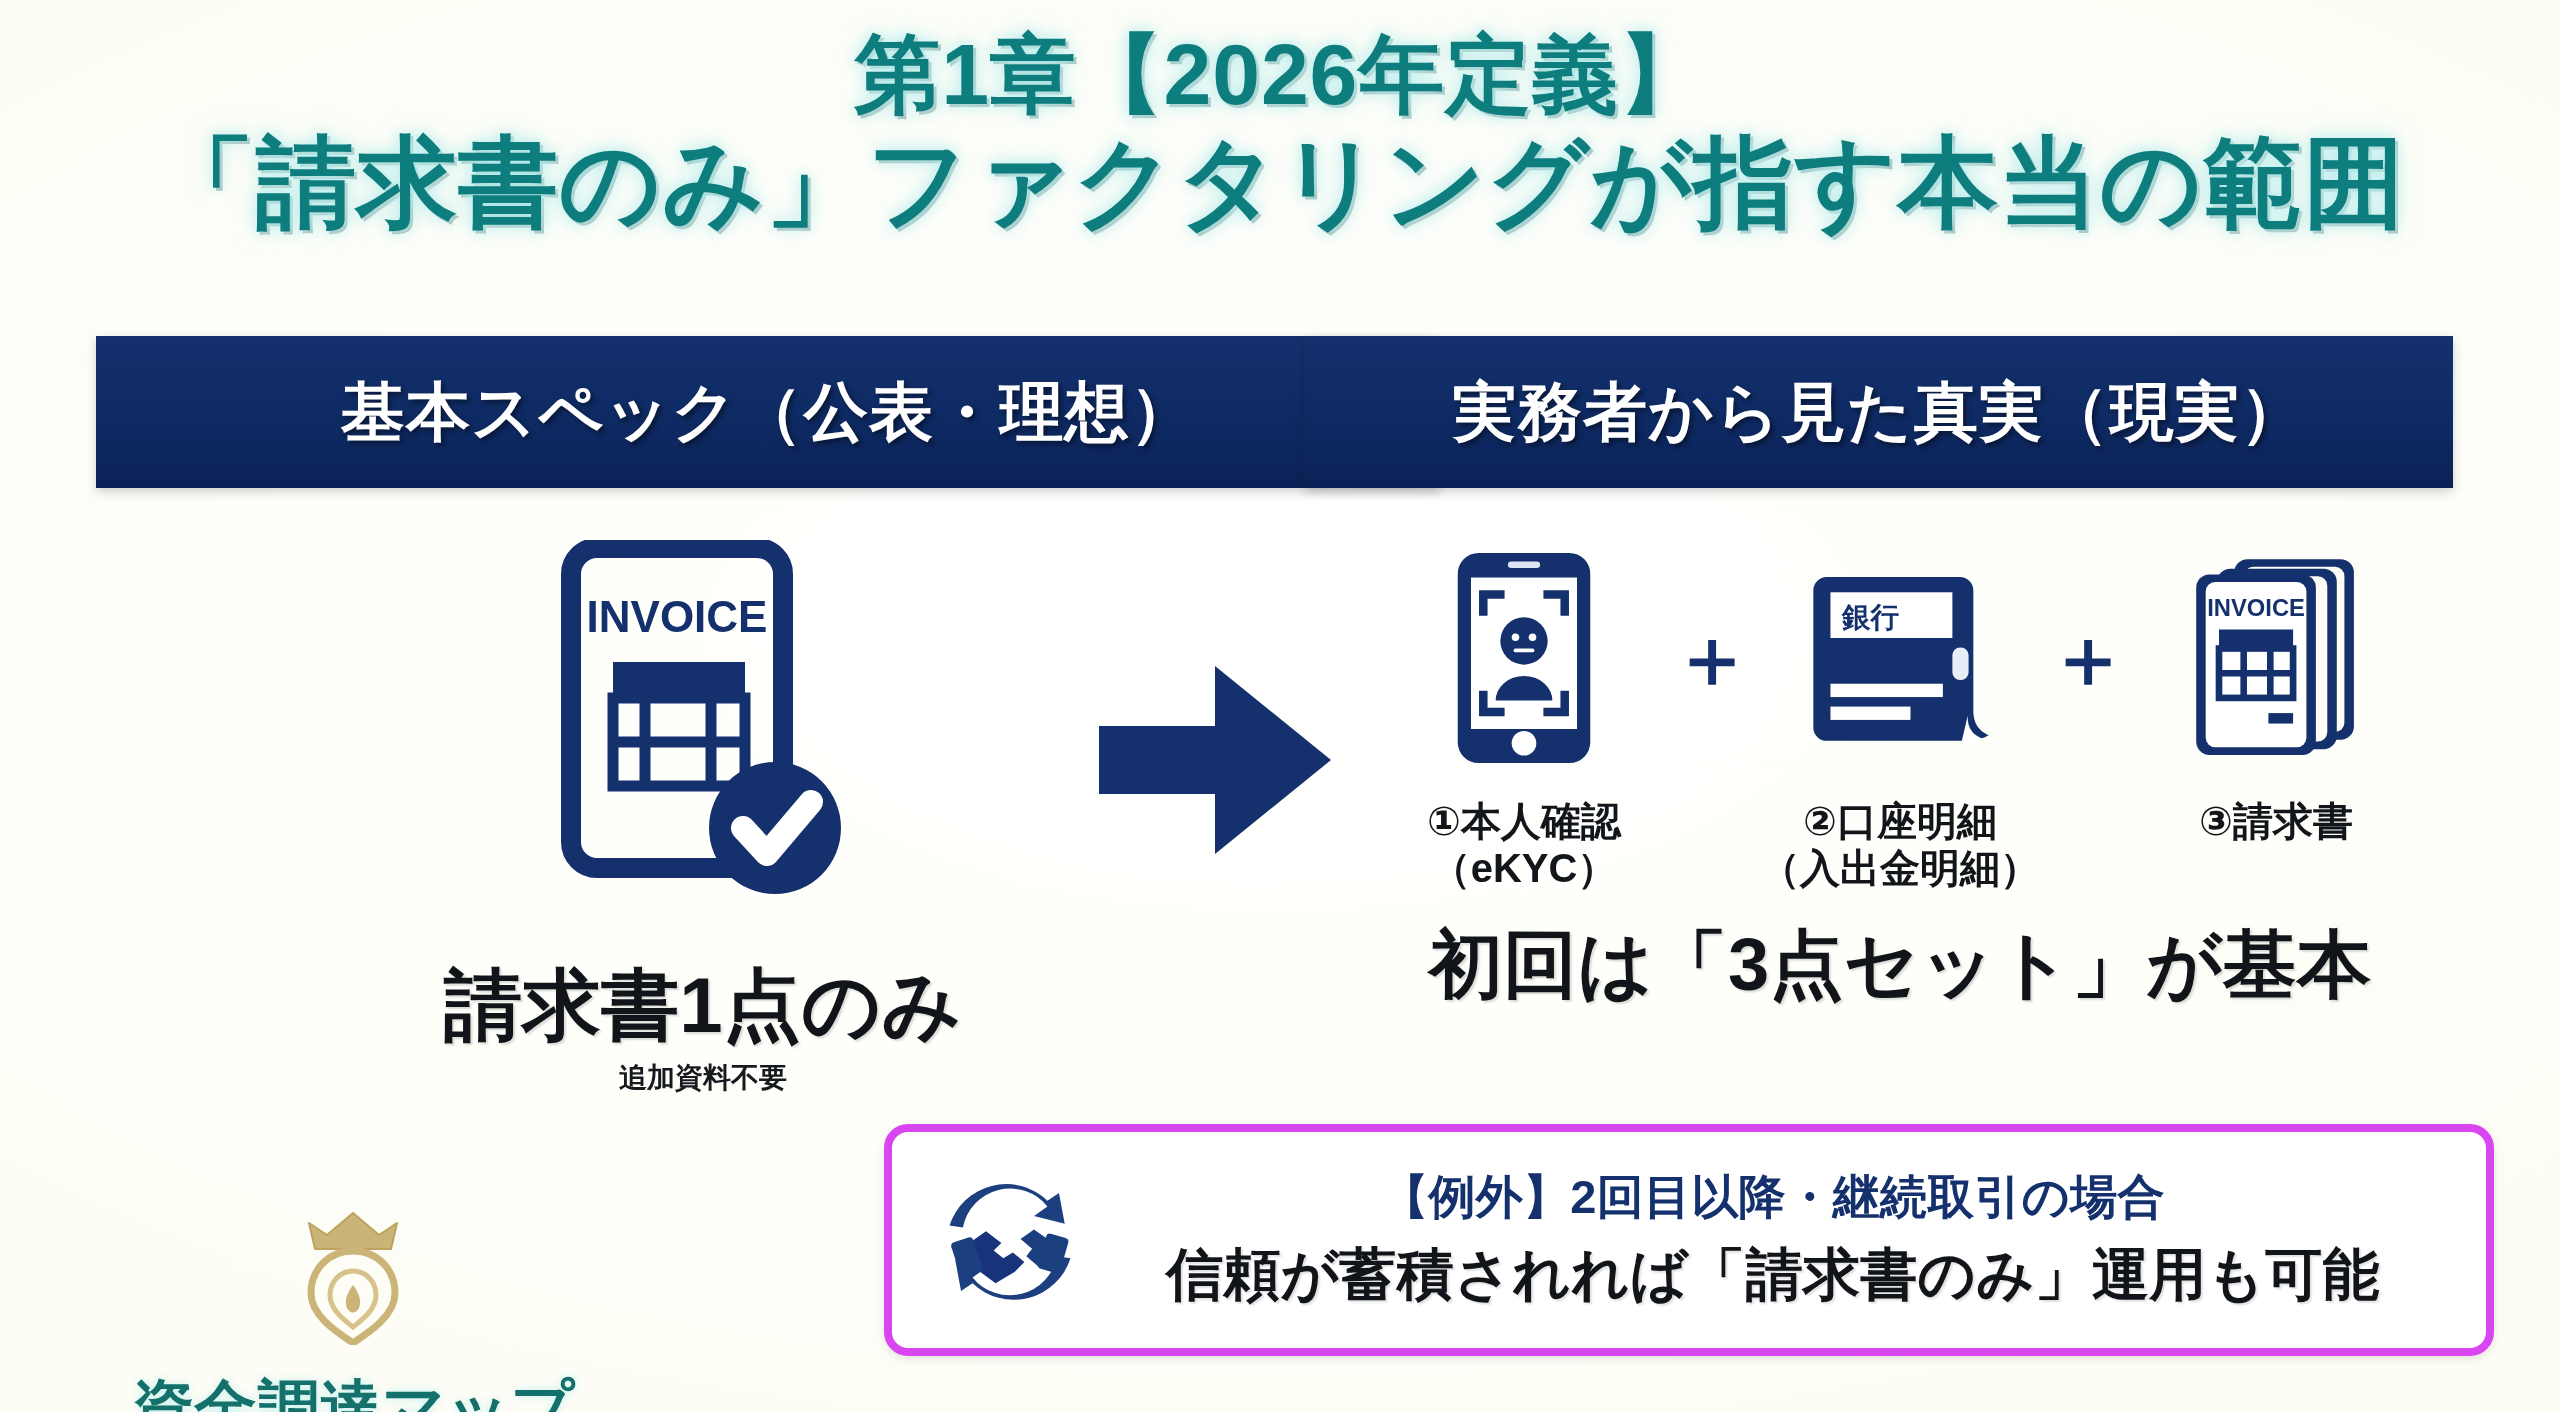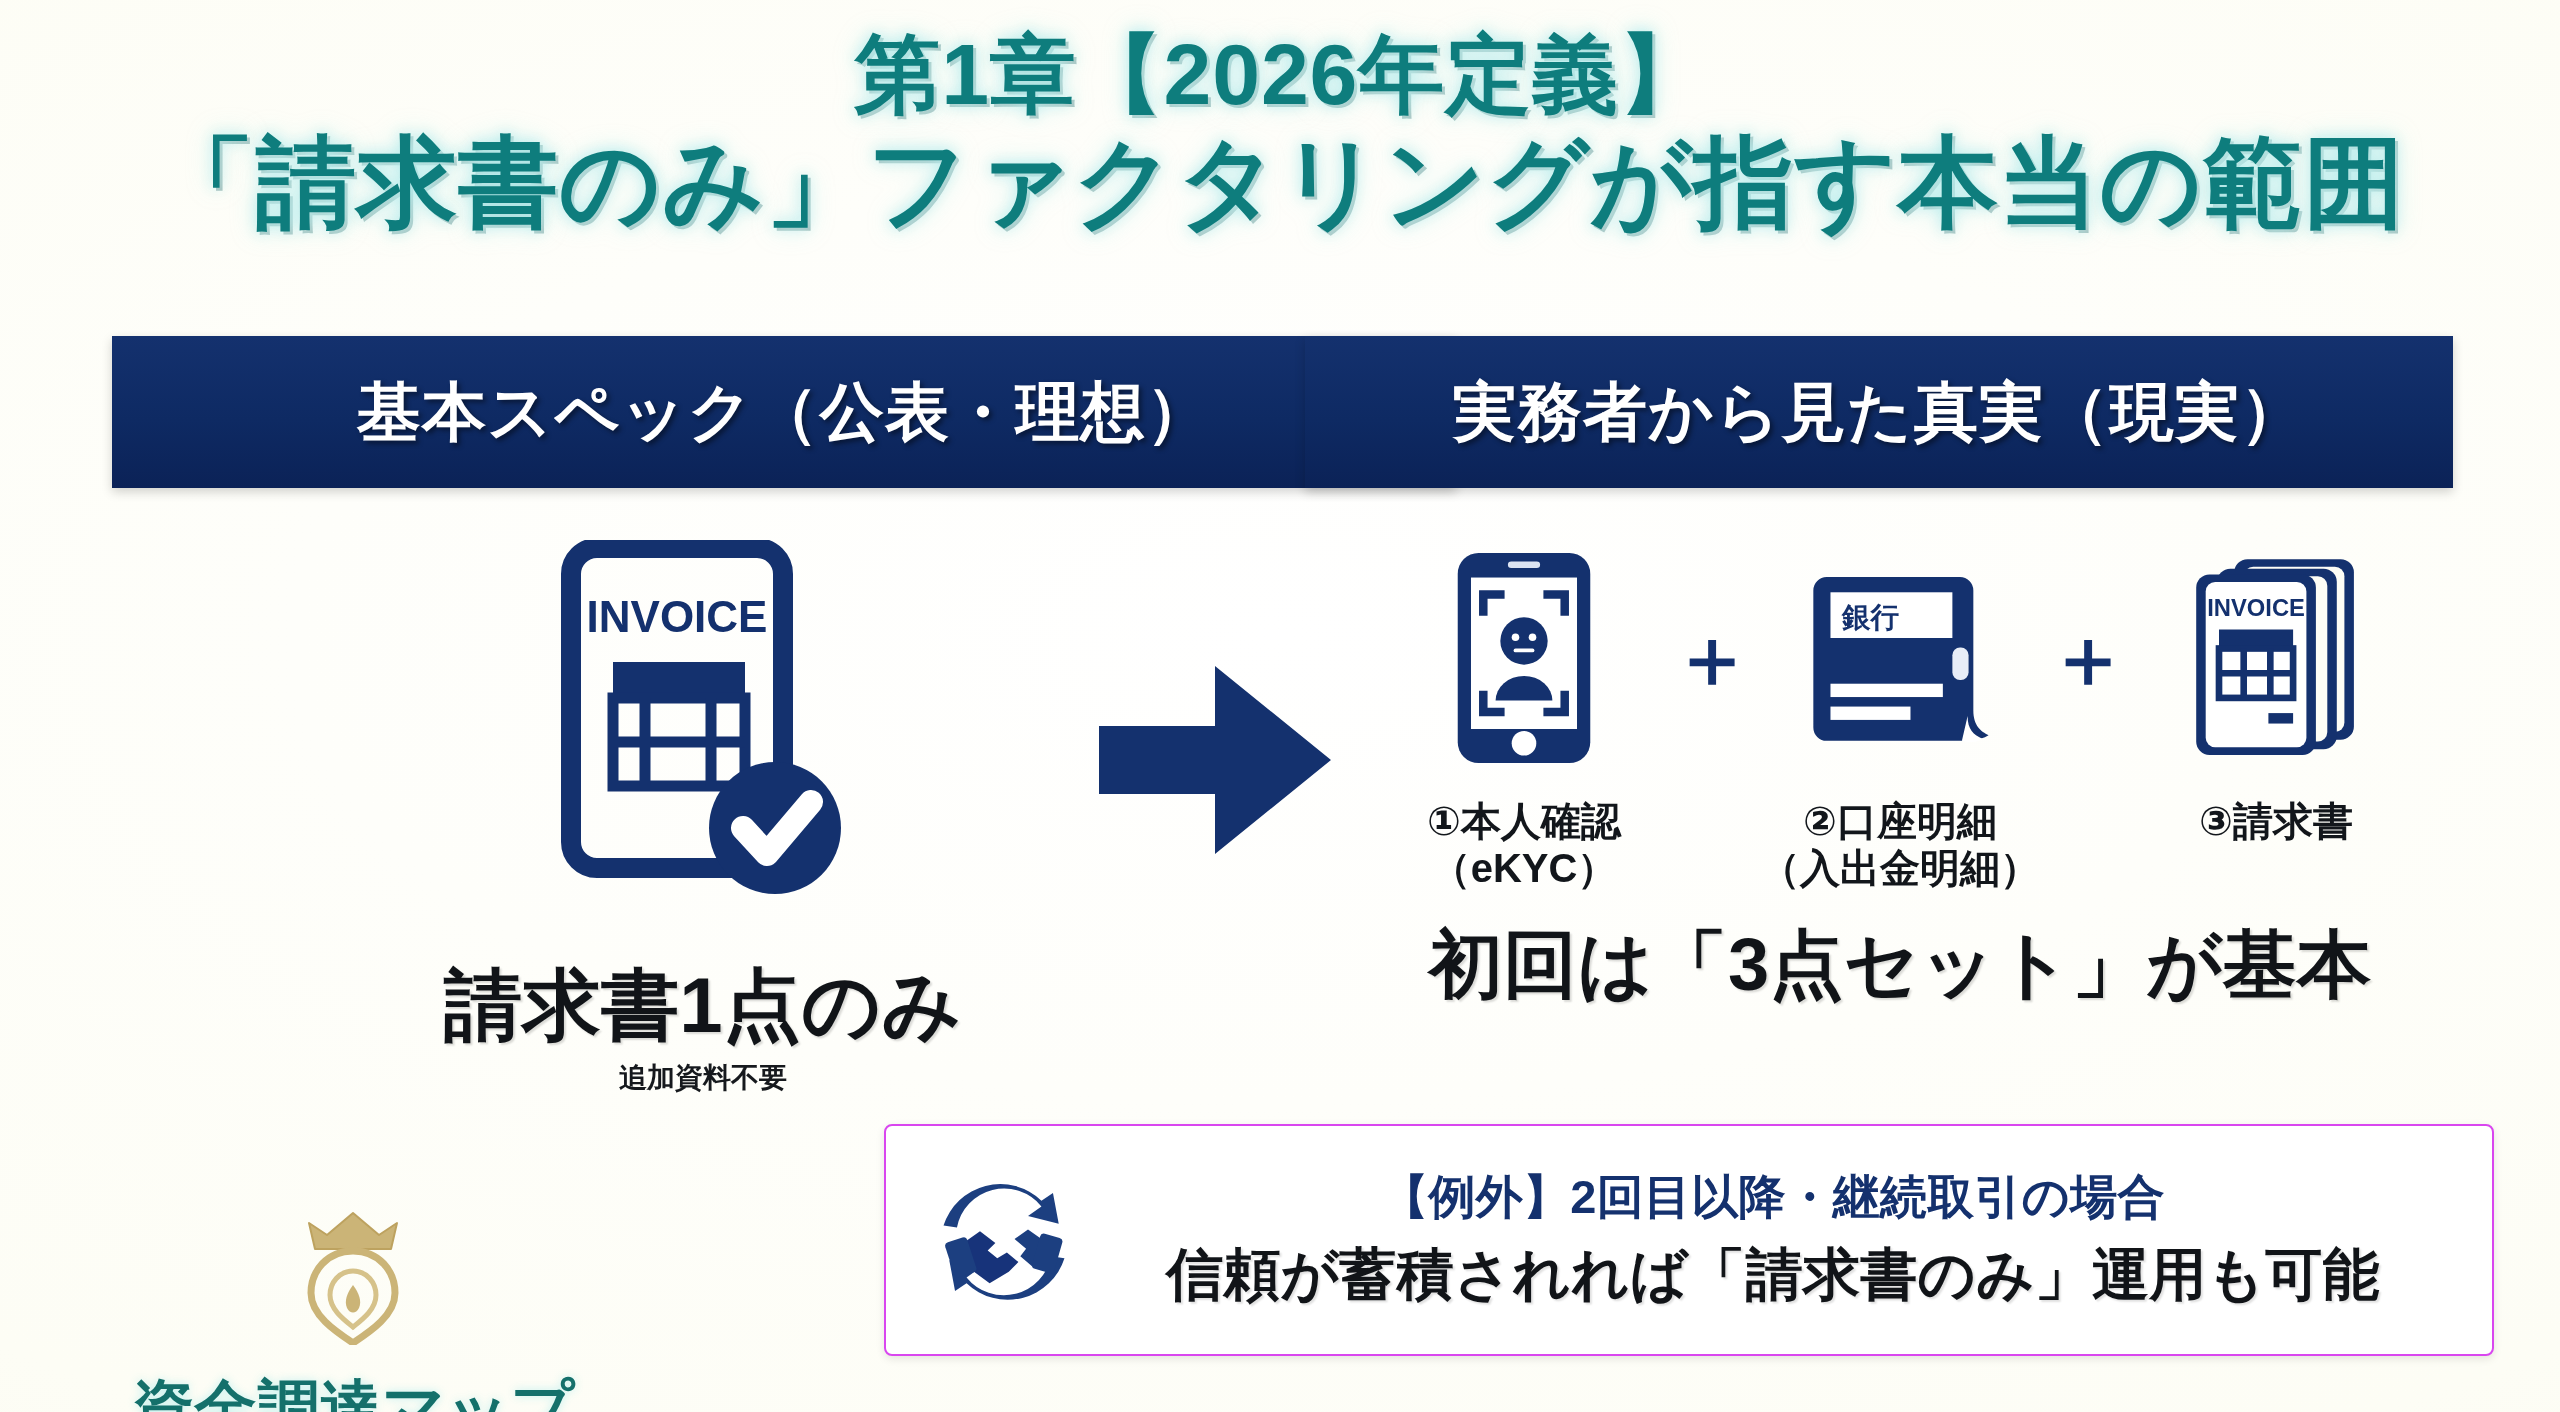--- a/index.html
+++ b/index.html
@@ -55,21 +55,21 @@
   .bar {
     position: absolute;
     top: 336px;
     height: 152px;
     background: linear-gradient(180deg, #14316e 0%, #0e2a63 55%, #0b2257 100%);
     box-shadow: 0 4px 10px rgba(0,0,0,0.18);
     display: flex;
     align-items: center;
     justify-content: center;
   }
-  .bar-left  { left: 112px;  width: 1344px; }
+  .bar-left  { left: 96px;  width: 1344px; }
   .bar-right { left: 1305px; width: 1148px; }
   .bar-label {
     color: #ffffff;
     font-size: 64px;
     font-weight: 900;
     letter-spacing: 0.02em;
     text-shadow: 3px 3px 5px rgba(0,0,0,0.45);
     white-space: nowrap;
   }
 
@@ -165,22 +165,22 @@
   }
 
   
   .exception-box {
     position: absolute;
     left: 884px;
     top: 1124px;
     width: 1610px;
     height: 232px;
     background: #ffffff;
-    border: 2px solid #d946ef;
-    border-radius: 8px;
+    border: 8px solid #d946ef;
+    border-radius: 24px;
     display: flex;
     align-items: center;
     padding: 0 34px;
     box-shadow: 0 3px 8px rgba(0,0,0,0.10);
   }
   .exception-icon {
     width: 168px;
     flex: 0 0 168px;
     display: flex;
     align-items: center;

